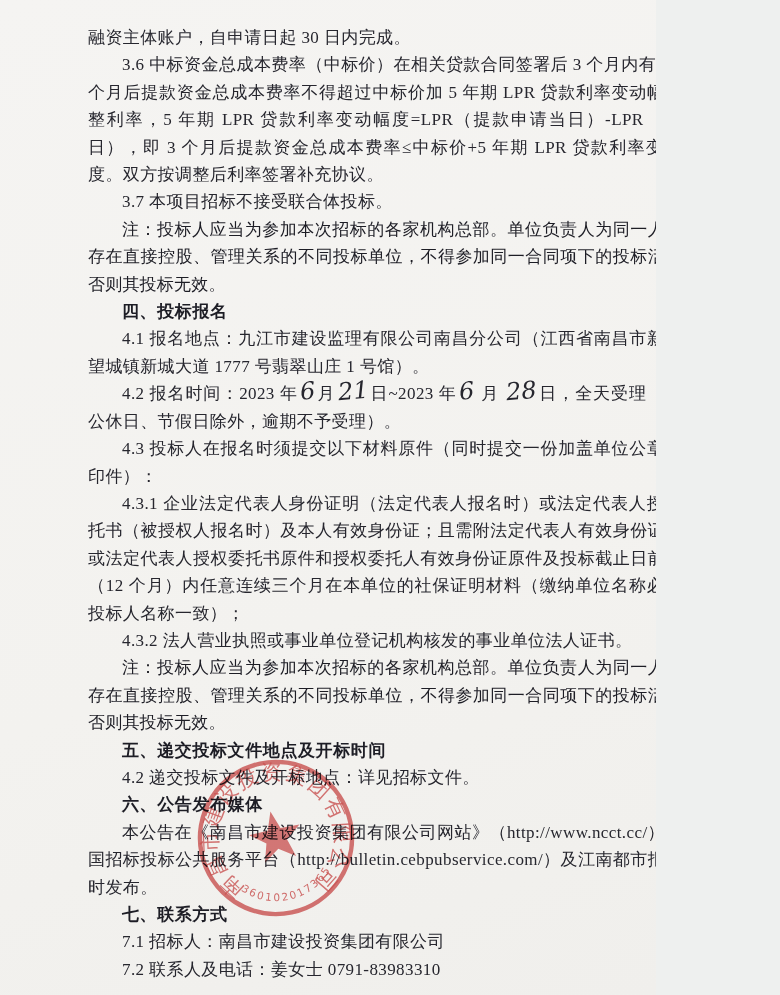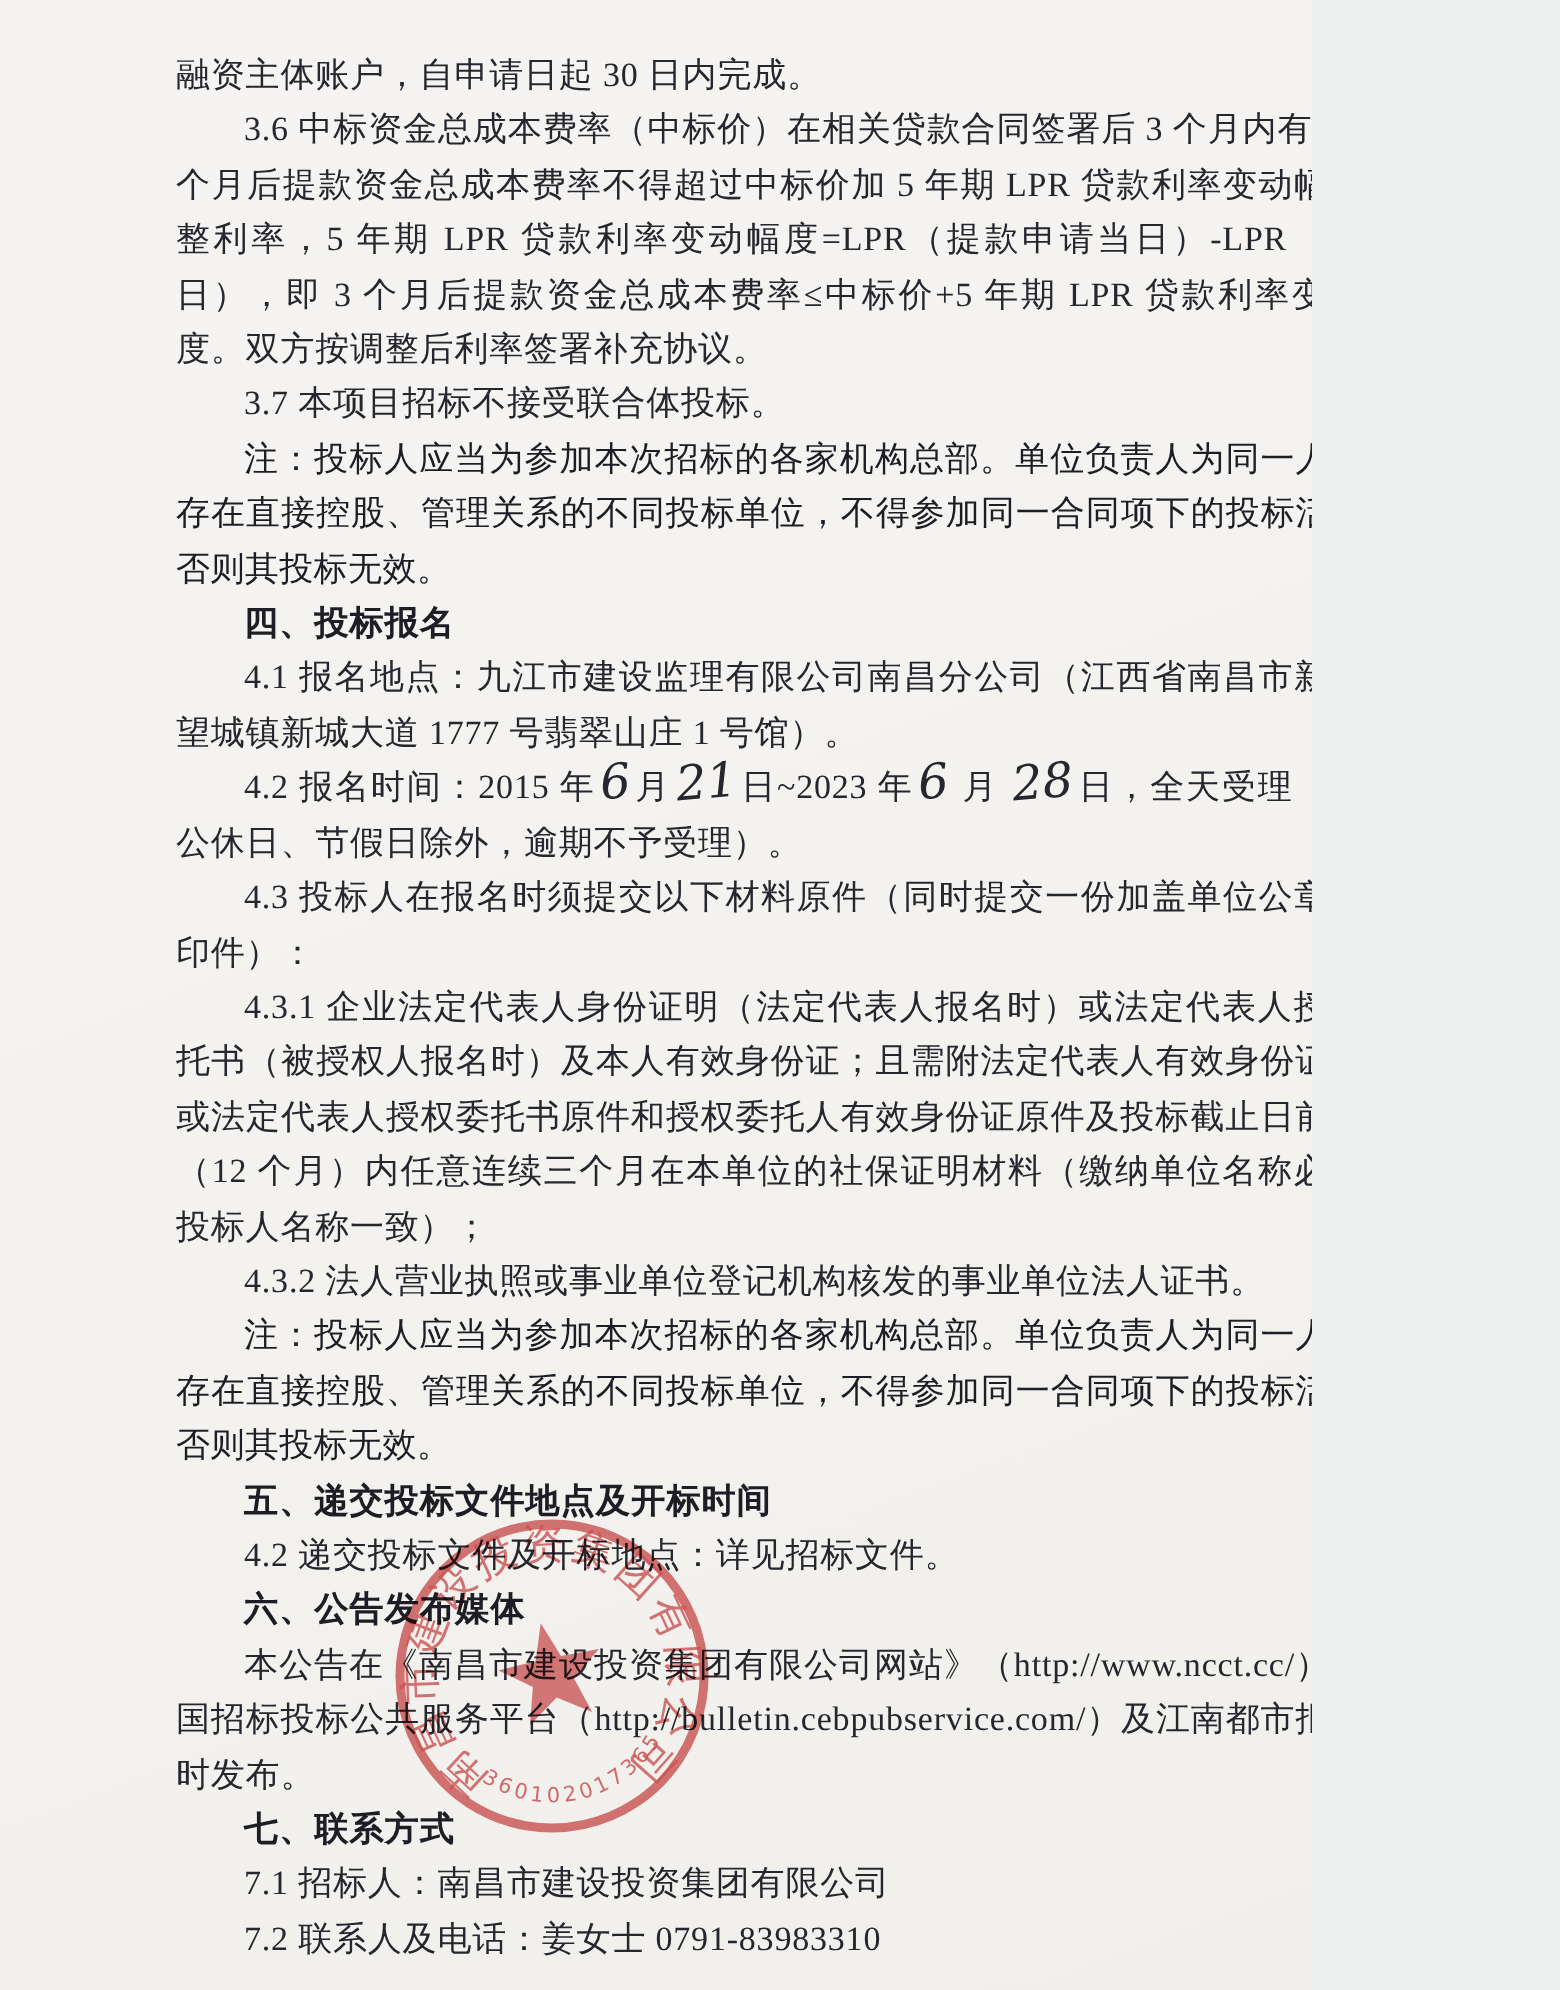--- a/index.html
+++ b/index.html
@@ -61,21 +61,21 @@
 
 <div class="page">
 
   <div class="doc-body" id="doc-body">
       <p class="para noindent">融资主体账户，自申请日起 30 日内完成。</p>
       <p class="para">3.6 中标资金总成本费率（中标价）在相关贷款合同签署后 3 个月内有效，3 个月后提款资金总成本费率不得超过中标价加 5 年期 LPR 贷款利率变动幅度调整利率，5 年期 LPR 贷款利率变动幅度=LPR（提款申请当日）-LPR（中标日），即 3 个月后提款资金总成本费率≤中标价+5 年期 LPR 贷款利率变动幅度。双方按调整后利率签署补充协议。</p>
       <p class="para">3.7 本项目招标不接受联合体投标。</p>
       <p class="para note">注：投标人应当为参加本次招标的各家机构总部。单位负责人为同一人或者存在直接控股、管理关系的不同投标单位，不得参加同一合同项下的投标活动，否则其投标无效。</p>
       <p class="para heading">四、投标报名</p>
       <p class="para">4.1 报名地点：九江市建设监理有限公司南昌分公司（江西省南昌市新建区望城镇新城大道 1777 号翡翠山庄 1 号馆）。</p>
-      <p class="para"><span class="print">4.2 报名时间：2015 年</span><span class="hand">6</span><span class="print">月</span><span class="hand">21</span><span class="print">日~2023 年</span><span class="hand">6</span><span class="print"> 月 </span><span class="hand">28</span><span class="print">日，全天受理（法定公休日、节假日除外，逾期不予受理）。</span></p>
+      <p class="para"><span class="print">4.2 报名时间：2023 年</span><span class="hand">6</span><span class="print">月</span><span class="hand">21</span><span class="print">日~2023 年</span><span class="hand">6</span><span class="print"> 月 </span><span class="hand">28</span><span class="print">日，全天受理（法定公休日、节假日除外，逾期不予受理）。</span></p>
       <p class="para">4.3 投标人在报名时须提交以下材料原件（同时提交一份加盖单位公章的复印件）：</p>
       <p class="para">4.3.1 企业法定代表人身份证明（法定代表人报名时）或法定代表人授权委托书（被授权人报名时）及本人有效身份证；且需附法定代表人有效身份证原件或法定代表人授权委托书原件和授权委托人有效身份证原件及投标截止日前一年（12 个月）内任意连续三个月在本单位的社保证明材料（缴纳单位名称必须与投标人名称一致）；</p>
       <p class="para">4.3.2 法人营业执照或事业单位登记机构核发的事业单位法人证书。</p>
       <p class="para note">注：投标人应当为参加本次招标的各家机构总部。单位负责人为同一人或者存在直接控股、管理关系的不同投标单位，不得参加同一合同项下的投标活动，否则其投标无效。</p>
       <p class="para heading">五、递交投标文件地点及开标时间</p>
       <p class="para">4.2 递交投标文件及开标地点：详见招标文件。</p>
       <p class="para heading">六、公告发布媒体</p>
       <p class="para">本公告在《南昌市建设投资集团有限公司网站》（http://www.ncct.cc/）、中国招标投标公共服务平台（http://bulletin.cebpubservice.com/）及江南都市报上同时发布。</p>
       <p class="para heading">七、联系方式</p>
       <p class="para">7.1 招标人：南昌市建设投资集团有限公司</p>

